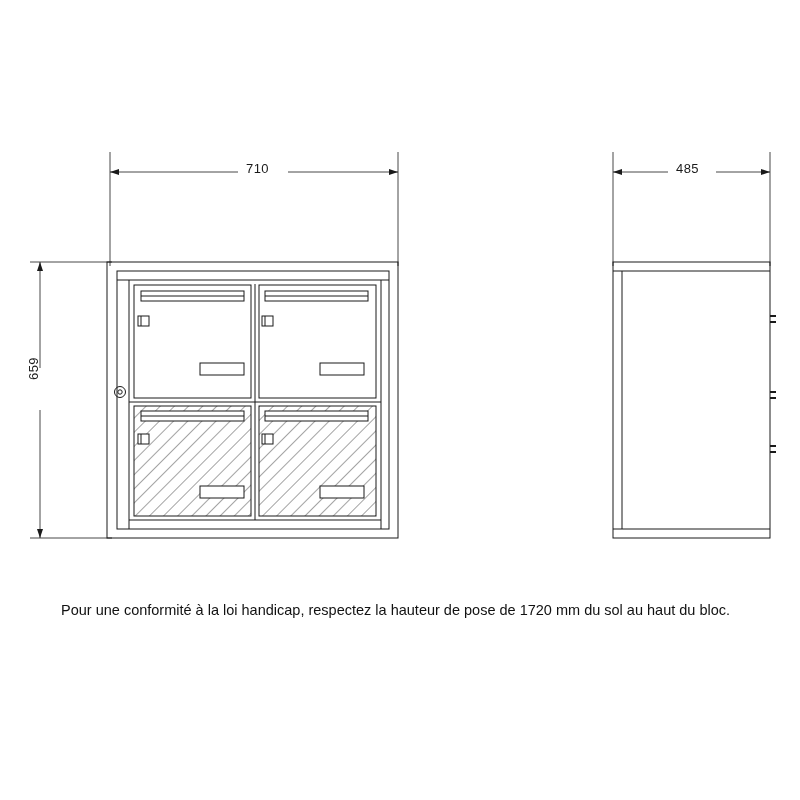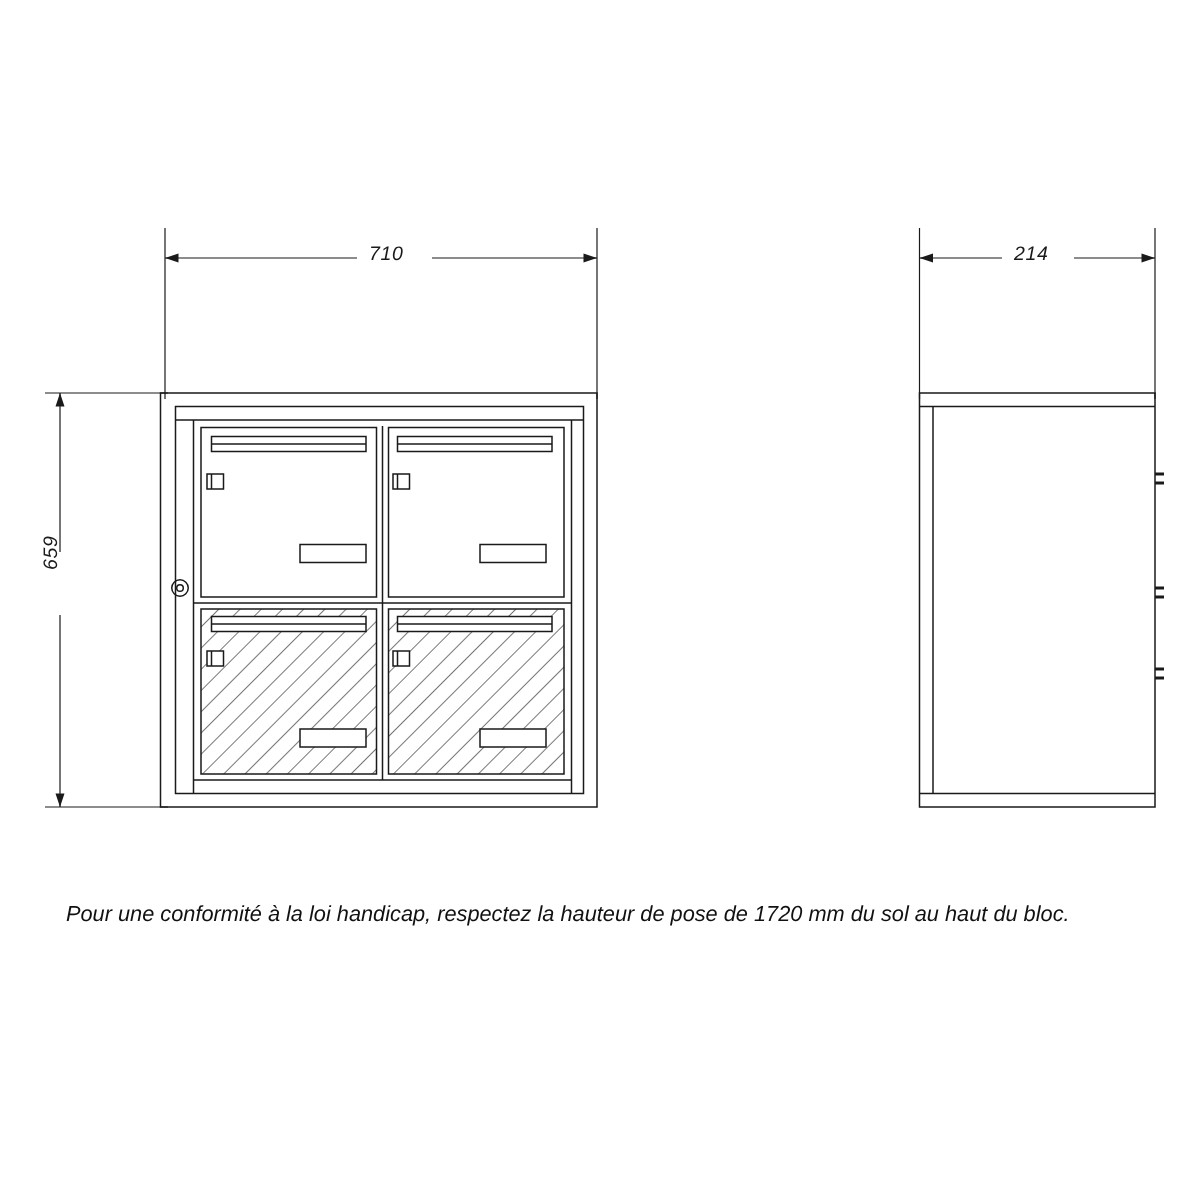--- a/index.html
+++ b/index.html
@@ -13,21 +13,20 @@
     font-family: "Liberation Sans", sans-serif;
     color: #1a1a1a;
     position: relative;
     overflow: hidden;
   }
   .stage {
     position: absolute;
     left: 0; top: 0;
     width: 800px;
     height: 652px;
-    font-style: italic;
   }
   svg.drawing {
     position: absolute;
     left: 0;
     top: 0;
     width: 800px;
     height: 800px;
   }
   .dim-label {
     position: absolute;
@@ -39,21 +38,21 @@
   #dim-width-front-label { left: 246px; top: 161px; }
   #dim-width-side-label  { left: 676px; top: 161px; }
   #dim-height-front-label {
     left: 26px;
     top: 380px;
     transform: rotate(-90deg);
     transform-origin: left top;
   }
   .notes {
     position: absolute;
-    left: 44px;
+    left: 61px;
     top: 595px;
     width: 730px;
   }
   .note-line {
     font-size: 14.5px;
     line-height: 30px;
     color: #111111;
     white-space: nowrap;
   }
 </style>
@@ -171,21 +170,21 @@
         <line x1="770" y1="398" x2="776" y2="398" stroke-width="2"></line>
         <line x1="770" y1="446" x2="776" y2="446" stroke-width="2"></line>
         <line x1="770" y1="452" x2="776" y2="452" stroke-width="2"></line>
       </g>
 
     </g>
   </svg>
 
   <div class="dim-label" id="dim-width-front-label">710</div>
 
-  <div class="dim-label" id="dim-width-side-label">214</div>
+  <div class="dim-label" id="dim-width-side-label">485</div>
 
   <div class="dim-label" id="dim-height-front-label">659</div>
 
   <div class="notes">
     <div class="note-line">Pour une conformité à la loi handicap, respectez la hauteur de pose de 1720 mm du sol au haut du bloc.</div>
   </div>
 
 </div>
 
 </body></html>

